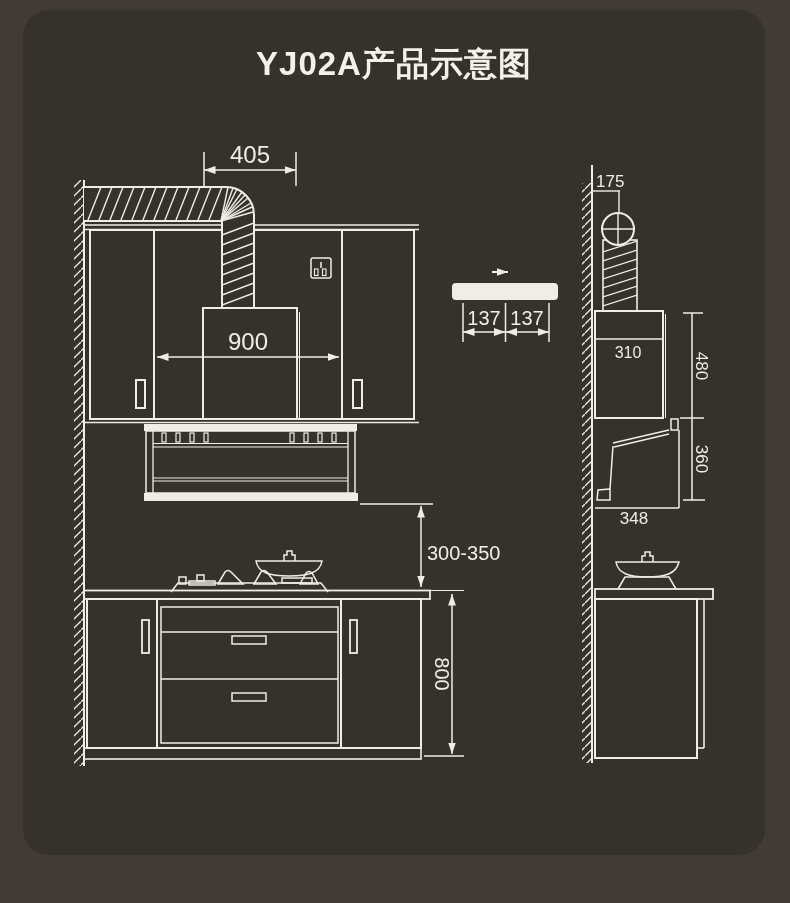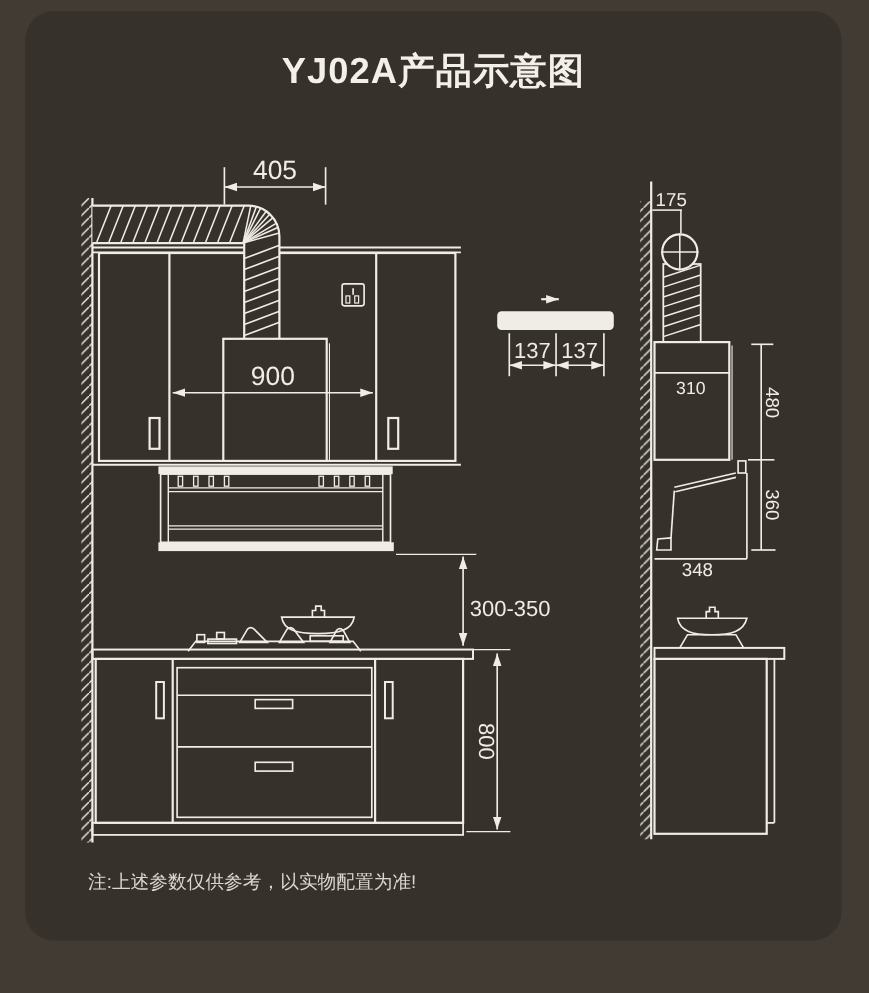--- a/index.html
+++ b/index.html
@@ -255,14 +255,13 @@
       </g>
       <g>
         <rect class="ln" x="595" y="589" width="118" height="10" stroke-width="1.8"></rect>
         <rect class="ln" x="595" y="599" width="102" height="159" stroke-width="2"></rect>
         <line class="ln" x1="704" y1="599" x2="704" y2="748" stroke-width="1.6"></line>
         <line class="ln" x1="697" y1="748" x2="704" y2="748" stroke-width="1.6"></line>
       </g>
     </g>
   </svg>
 
-  <div class="note">注:上述参数仅供参考，以实物配置为准!</div>
 </div>
 
 </body></html>

